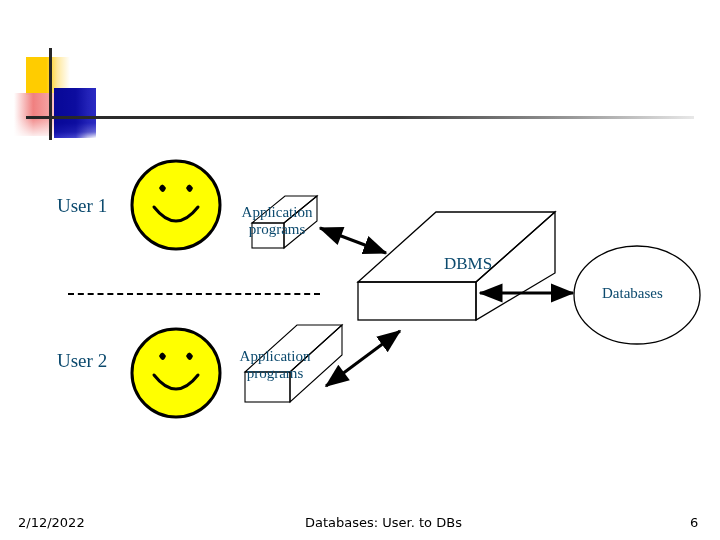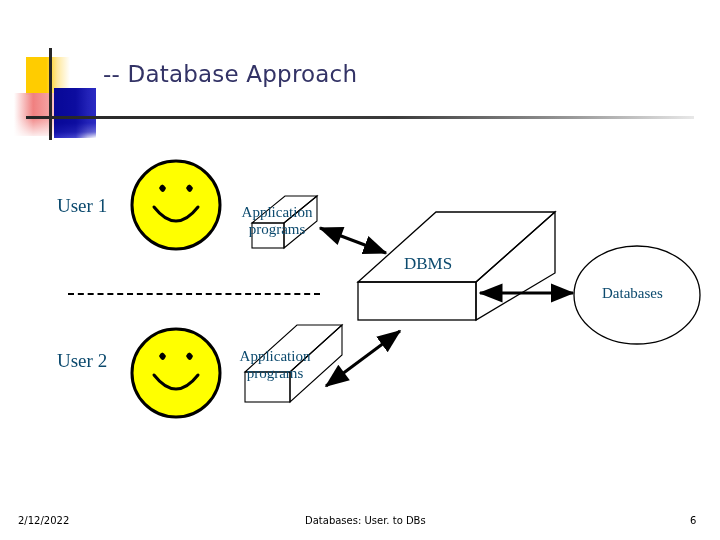--- a/index.html
+++ b/index.html
@@ -56,21 +56,21 @@
 
   
   .lbl {
     position: absolute;
     font-family: "Liberation Serif", serif;
     color: #0c4a6e;
     white-space: nowrap;
   }
   .user-label { font-size: 19px; }
   .app-label  { font-size: 15px; line-height: 17px; text-align: center; font-family: Liberation Serif, serif; }
-  .dbms-label { font-size: 17px; }
+  .dbms-label { font-size: 17px; margin-left: 40px; }
   .db-label   { font-size: 15px; }
 
   
   .smiley { position: absolute; }
 
   
   .divider {
     position: absolute;
     left: 68px; top: 293px; width: 252px; height: 0;
     border-top: 2px dashed #000000;
@@ -81,40 +81,39 @@
     position: absolute; left: 0; top: 0;
     width: 720px; height: 540px;
     pointer-events: none;
   }
 
   
   .footer-item {
     position: absolute;
     top: 515px;
     font-family: "DejaVu Sans", sans-serif;
-    font-size: 10px;
+    font-size: 13px;
     color: #000000;
     white-space: nowrap;
   }
   .footer-date { left: 18px; }
   .footer-center { left: 305px; }
   .footer-page { left: 690px; }
 </style>
 </head>
 <body>
 
 <div id="slide">
 
   <div class="deco deco-yellow"></div>
   <div class="deco deco-red"></div>
   <div class="deco deco-blue"></div>
   <div class="deco deco-vline"></div>
   <div class="deco deco-hline"></div>
 
-  <div class="slide-title">-- Database Approach</div>
 
   <svg class="smiley" style="left:128px; top:157px;" width="96" height="96" viewBox="0 0 96 96">
     <circle cx="48" cy="48" r="44" fill="#FFFF00" stroke="#000000" stroke-width="3"></circle>
     <path d="M31 31 q3 -7 7 0 q-3 8 -7 0 z" fill="#000000"></path>
     <path d="M58 31 q3 -7 7 0 q-3 8 -7 0 z" fill="#000000"></path>
     <path d="M26 50 q22 28 44 0" fill="none" stroke="#000000" stroke-width="3" stroke-linecap="round"></path>
   </svg>
   <div class="lbl user-label" style="left:57px; top:195px;">User 1</div>
 
   <svg class="smiley" style="left:128px; top:325px;" width="96" height="96" viewBox="0 0 96 96">

